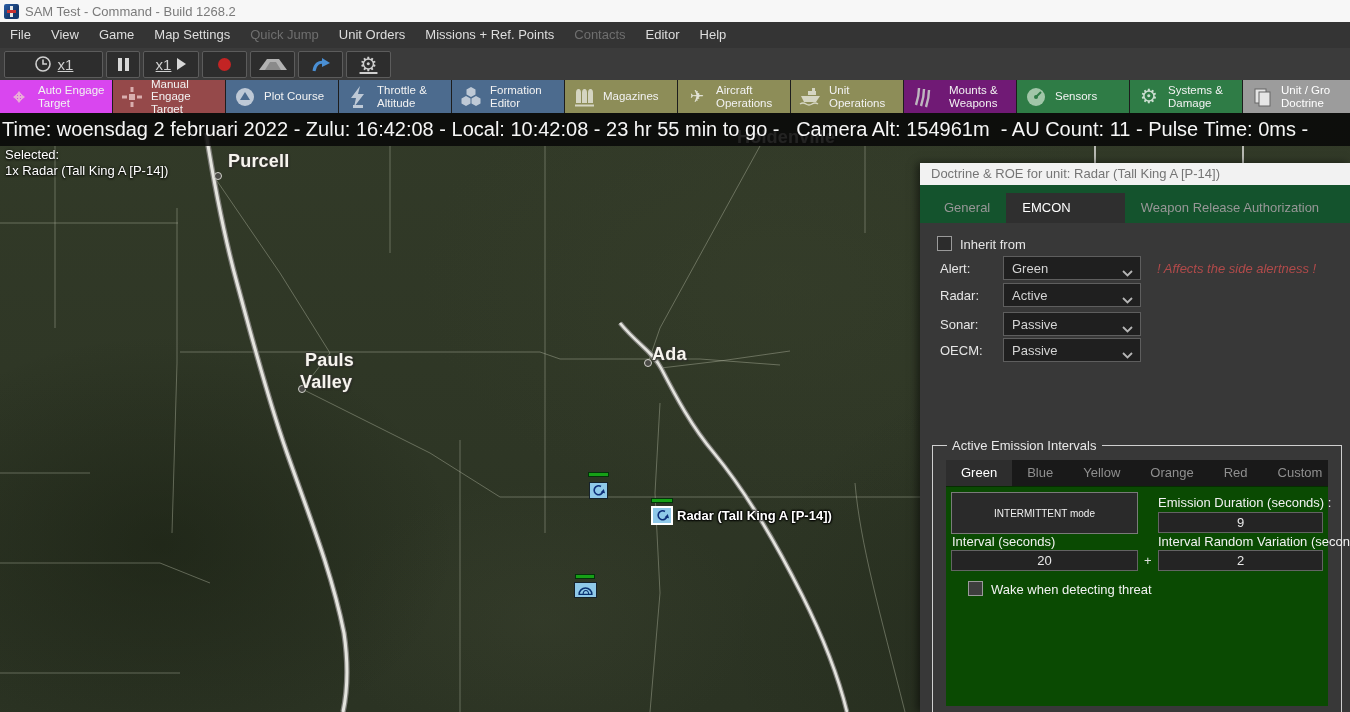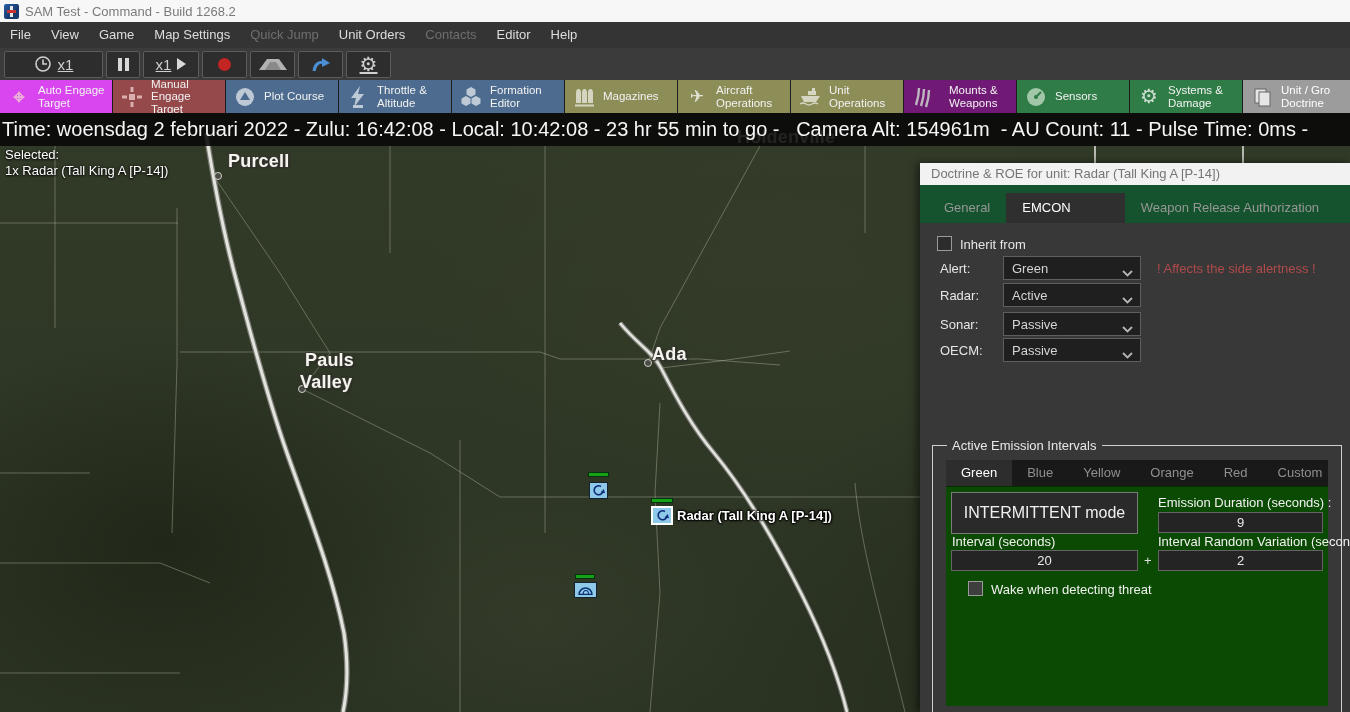--- a/index.html
+++ b/index.html
@@ -80,30 +80,30 @@
     display:flex; align-items:flex-end; padding-left:8px; }
   .dlg-tab { height:30px; line-height:30px; padding:0 16px; font-size:13px; color:#979797; }
   .dlg-tab.active { background:#2f2f2f; color:#ffffff; }
   .dlg-body { position:absolute; top:60px; left:0; width:100%; height:489px; background:#383838; }
 
   .chk { position:absolute; background:#2c2c2c; border:1px solid #9a9a9a; }
   .dlg-label { position:absolute; color:#e6e6e6; font-size:13px; }
   .dropdown { position:absolute; width:138px; height:24px; background:#1f1f1f; border:1px solid #5e5e5e;
     color:#d4d4d4; font-size:13px; display:flex; align-items:center; padding-left:8px; }
   .dropdown .chev { position:absolute; right:7px; top:8px; }
-  .warning { position:absolute; color:#b14a4a; font-size:13px; }
+  .warning { position:absolute; color:#b14a4a; font-size:13px;font-style:italic; }
 
   .groupbox { position:absolute; left:12px; top:222px; width:410px; height:291px; border:1px solid #cfcfcf; }
   .legend { position:absolute; top:-8px; left:14px; background:#383838; padding:0 5px; color:#e8e8e8; font-size:13px; }
   .em-tabs { position:absolute; left:13px; top:14px; width:382px; height:26px; background:#191919; display:flex; }
   .em-tab { height:26px; line-height:26px; padding:0 15px; font-size:13px; color:#8f8f8f; }
   .em-tab.active { background:#2d2d2d; color:#ffffff; }
   .em-panel { position:absolute; left:13px; top:40px; width:382px; height:220px; background:#0a4a02; border-top:1px solid #062c00; }
   .mode-btn { position:absolute; left:5px; top:5px; width:187px; height:42px; background:#2a2a2a; border:1px solid #7a7a7a;
-    color:#f0f0f0; font-size:16px; display:flex; align-items:center; justify-content:center; }
+    color:#f0f0f0; font-size:10px; display:flex; align-items:center; justify-content:center; }
   .em-label { position:absolute; color:#f2f2f2; font-size:13px; white-space:nowrap; }
   .em-input { position:absolute; height:21px; background:#242424; border:1px solid #636363; color:#e8e8e8;
     font-size:13px; text-align:center; line-height:19px; }
   .plus { position:absolute; color:#e0e0e0; font-size:13px; }
 </style>
 </head>
 <body>
 
 <div class="screen">
 
@@ -112,20 +112,21 @@
     <span>SAM Test - Command - Build 1268.2</span>
   </div>
 
   <div class="menubar">
     <span class="menu-item">File</span>
     <span class="menu-item">View</span>
     <span class="menu-item">Game</span>
     <span class="menu-item">Map Settings</span>
     <span class="menu-item disabled">Quick Jump</span>
     <span class="menu-item">Unit Orders</span>
+    <span class="menu-item">Missions + Ref. Points</span>
     <span class="menu-item disabled">Contacts</span>
     <span class="menu-item">Editor</span>
     <span class="menu-item">Help</span>
   </div>
 
   <div class="controlbar">
     <div class="cbtn" style="width:99px;">
       <span class="glyph">
         <svg width="18" height="18">
             <circle cx="9" cy="9" r="7" fill="none" stroke="#cfcfcf" stroke-width="1.6"></circle>

